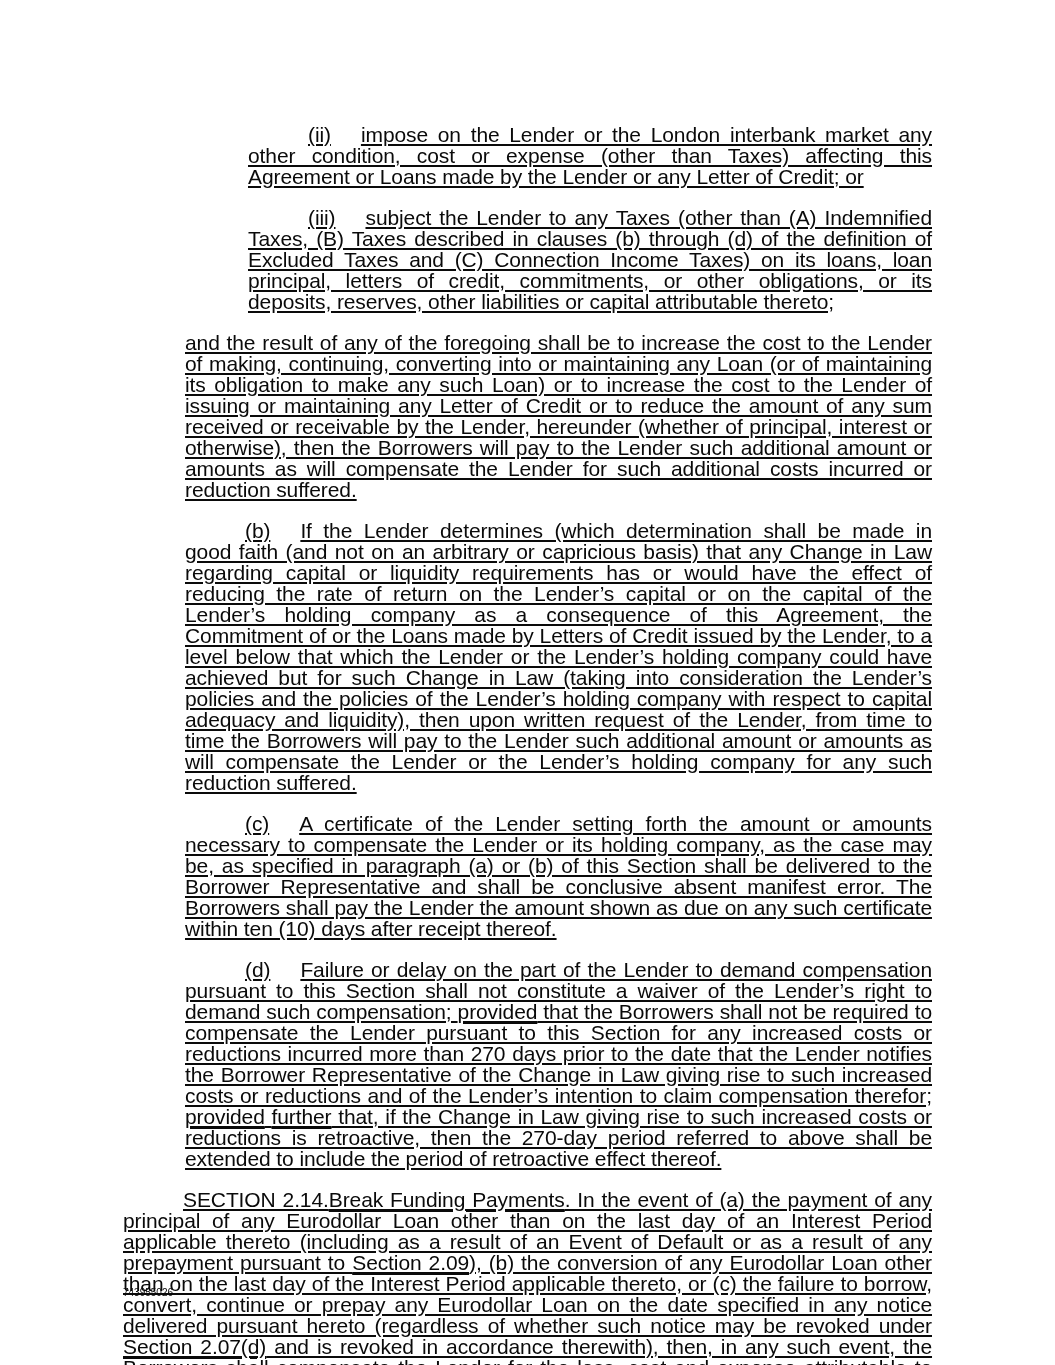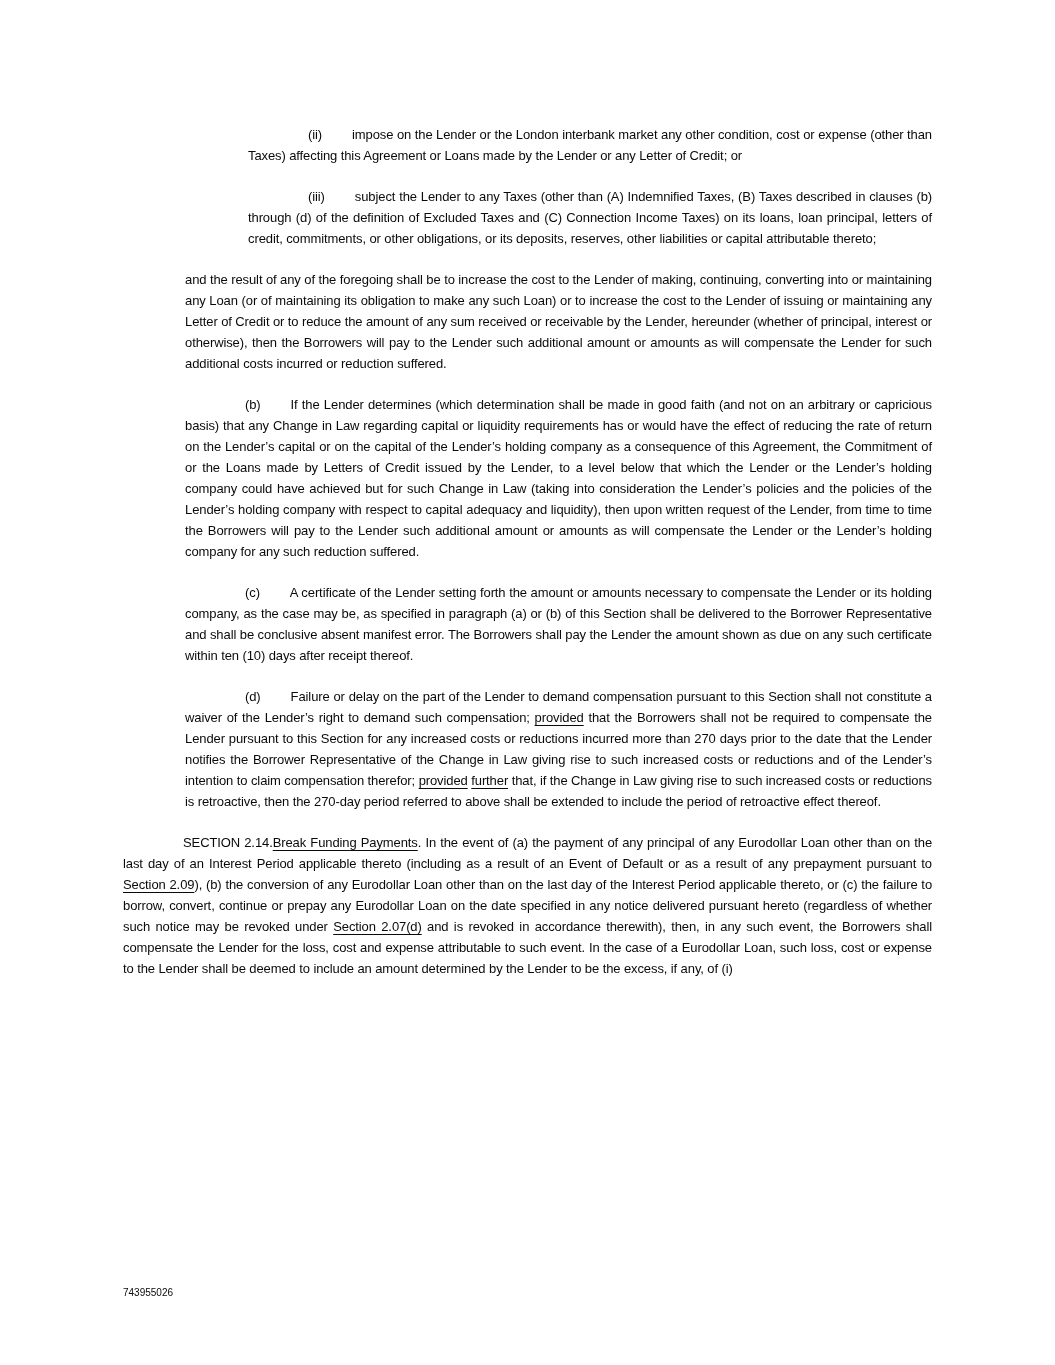--- a/index.html
+++ b/index.html
@@ -13,24 +13,25 @@
     overflow: hidden;
   }
   .content {
     position: absolute;
     left: 123px;
     top: 124px;
     width: 809px;
   }
   .para {
     margin: 0 0 20px 0;
-    font-size: 13px;
+    font-size: 21px;
     line-height: 21px;
     text-align: justify;
     letter-spacing: -0.1px;
+    text-decoration: underline;
   }
   .para:last-child { margin-bottom: 0; }
   .lvl1 { margin-left: 62px; }
   .lvl2 { margin-left: 125px; }
   .findent { text-indent: 60px; }
   .tab { display: inline-block; width: 30px; }
   .u { text-decoration: underline; text-underline-offset: 3px; }
   .page-number {
     position: absolute;
     top: 1261px;

